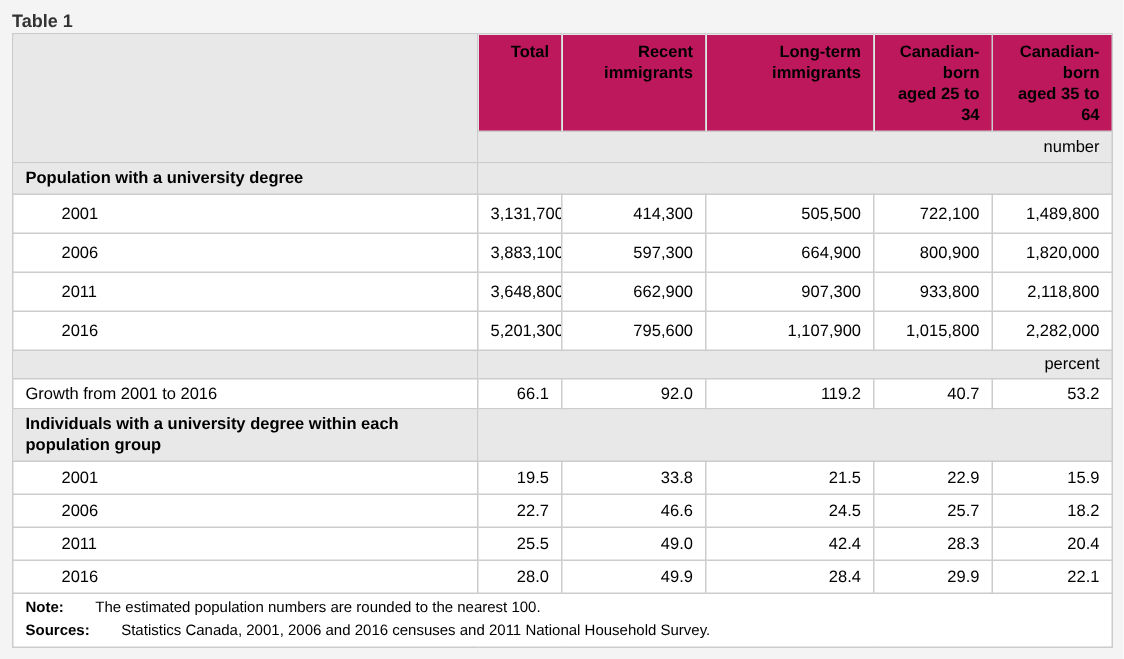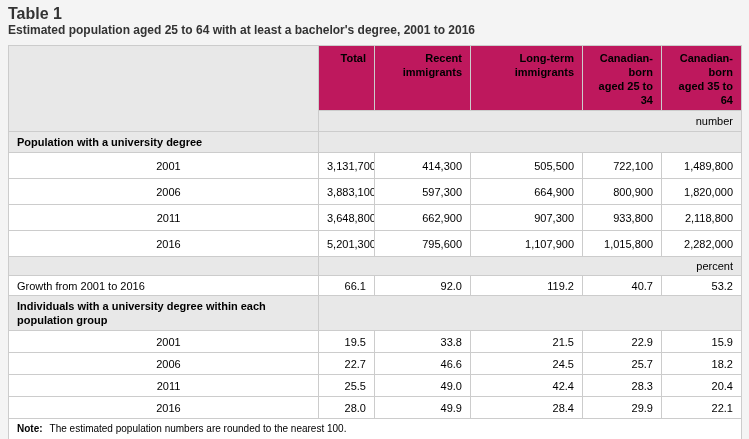--- a/index.html
+++ b/index.html
@@ -5,21 +5,21 @@
   * { box-sizing: border-box; }
   html, body { margin: 0; padding: 0; }
   body {
     width: 749px;
     background: #f4f4f4;
     font-family: "Liberation Sans", "DejaVu Sans", sans-serif;
     color: #222;
     padding: 6px 8px 8px 8px;
   }
   .title-line {
-    font-size: 16px;
+    font-size: 12px;
     font-weight: bold;
     line-height: 16px;
     color: #333;
   }
   .subtitle-line {
     font-size: 12px;
     font-weight: bold;
     line-height: 16px;
     color: #333;
     margin-bottom: 7px;
@@ -61,57 +61,56 @@
   
   .stat-table td.section-label {
     background: #e8e8e8;
     font-weight: bold;
     text-align: left;
     line-height: 14px;
   }
   .stat-table td.section-fill { background: #e8e8e8; }
   
   .stat-table td.year {
-    text-align: center;
-    padding-left: 18px;
+    text-align: left;
+    padding-left: 32px;
     vertical-align: middle;
   }
   .stat-table td.rowlabel {
     text-align: left;
     padding-left: 8px;
     vertical-align: middle;
   }
   .stat-table td.val {
     text-align: right;
     vertical-align: middle;
   }
   
   .stat-table td.footer-cell {
     background: #ffffff;
     text-align: left;
     font-size: 10px;
     line-height: 15px;
     padding: 2px 8px 3px 8px;
   }
-  .footer-cell .lbl { font-weight: bold; margin-right: 7px; text-align: right; }
+  .footer-cell .lbl { font-weight: bold; margin-right: 21px; text-align: right; }
   
   tr.rh56 { height: 56px; }
   tr.rh26 { height: 26px; }
   tr.rh22 { height: 22px; }
   tr.rh21 { height: 21px; }
   tr.rh20 { height: 20px; }
   tr.rh19 { height: 19px; }
   tr.rh34 { height: 34px; }
 </style>
 </head>
 <body>
 
 <div>
   <div class="title-line">Table 1</div>
-  <div class="subtitle-line">Estimated population aged 25 to 64 with at least a bachelor's degree, 2001 to 2016</div>
 </div>
 
 <table class="stat-table">
   <colgroup>
     <col style="width:310px">
     <col style="width:56px">
     <col style="width:96px">
     <col style="width:112px">
     <col style="width:79px">
     <col style="width:80px">

